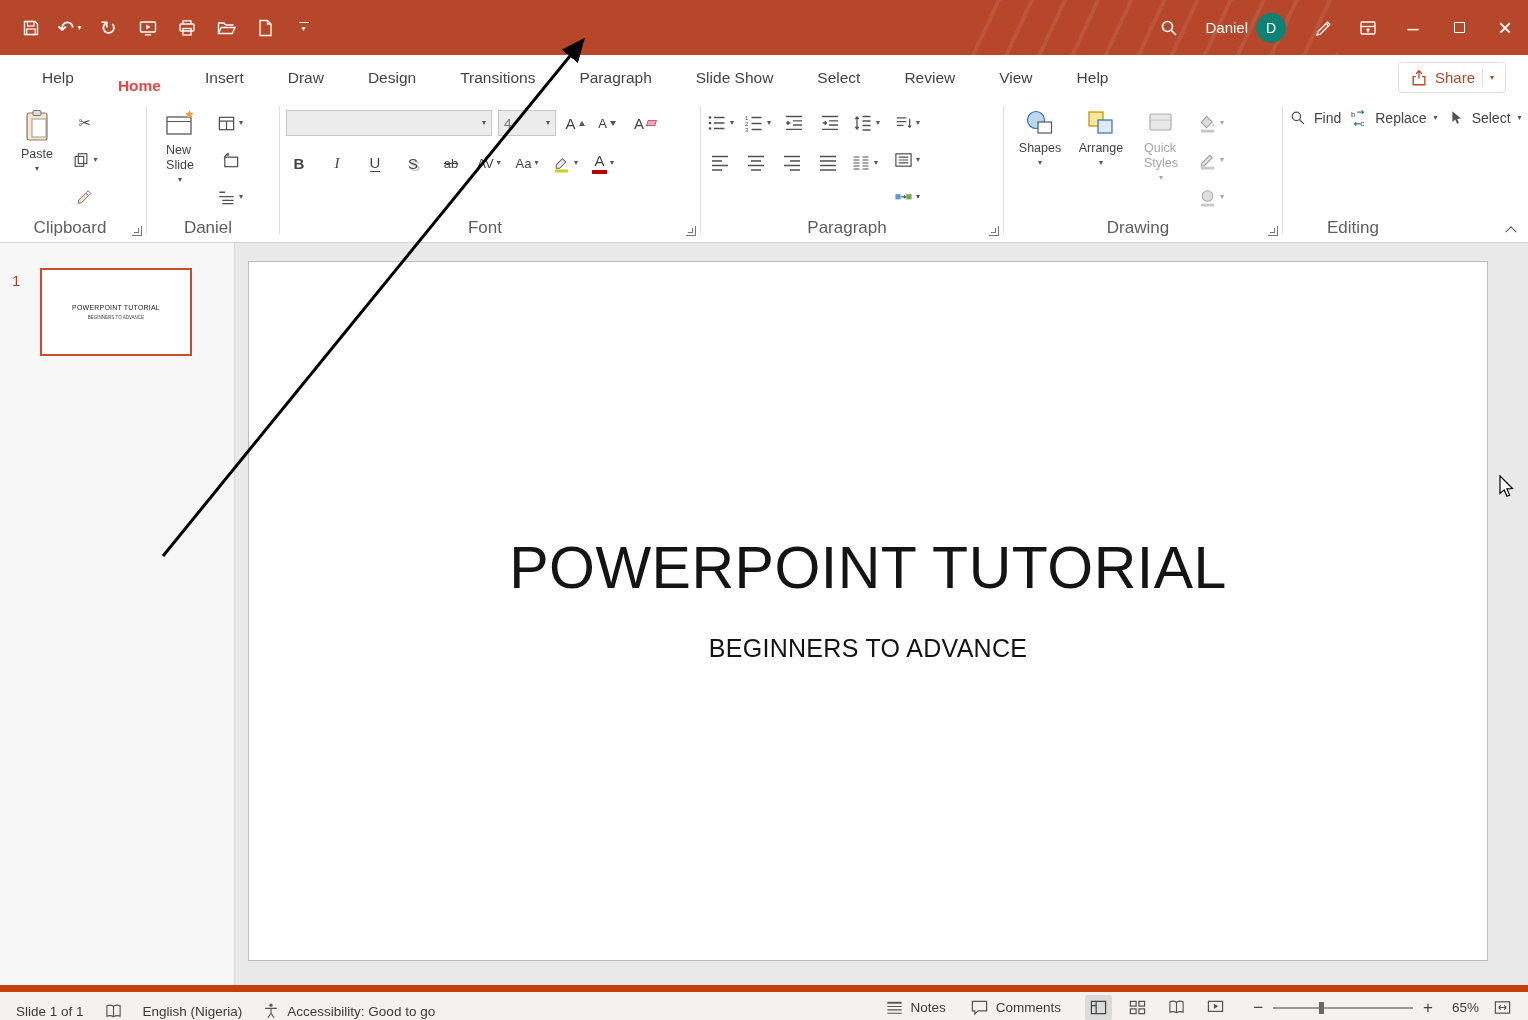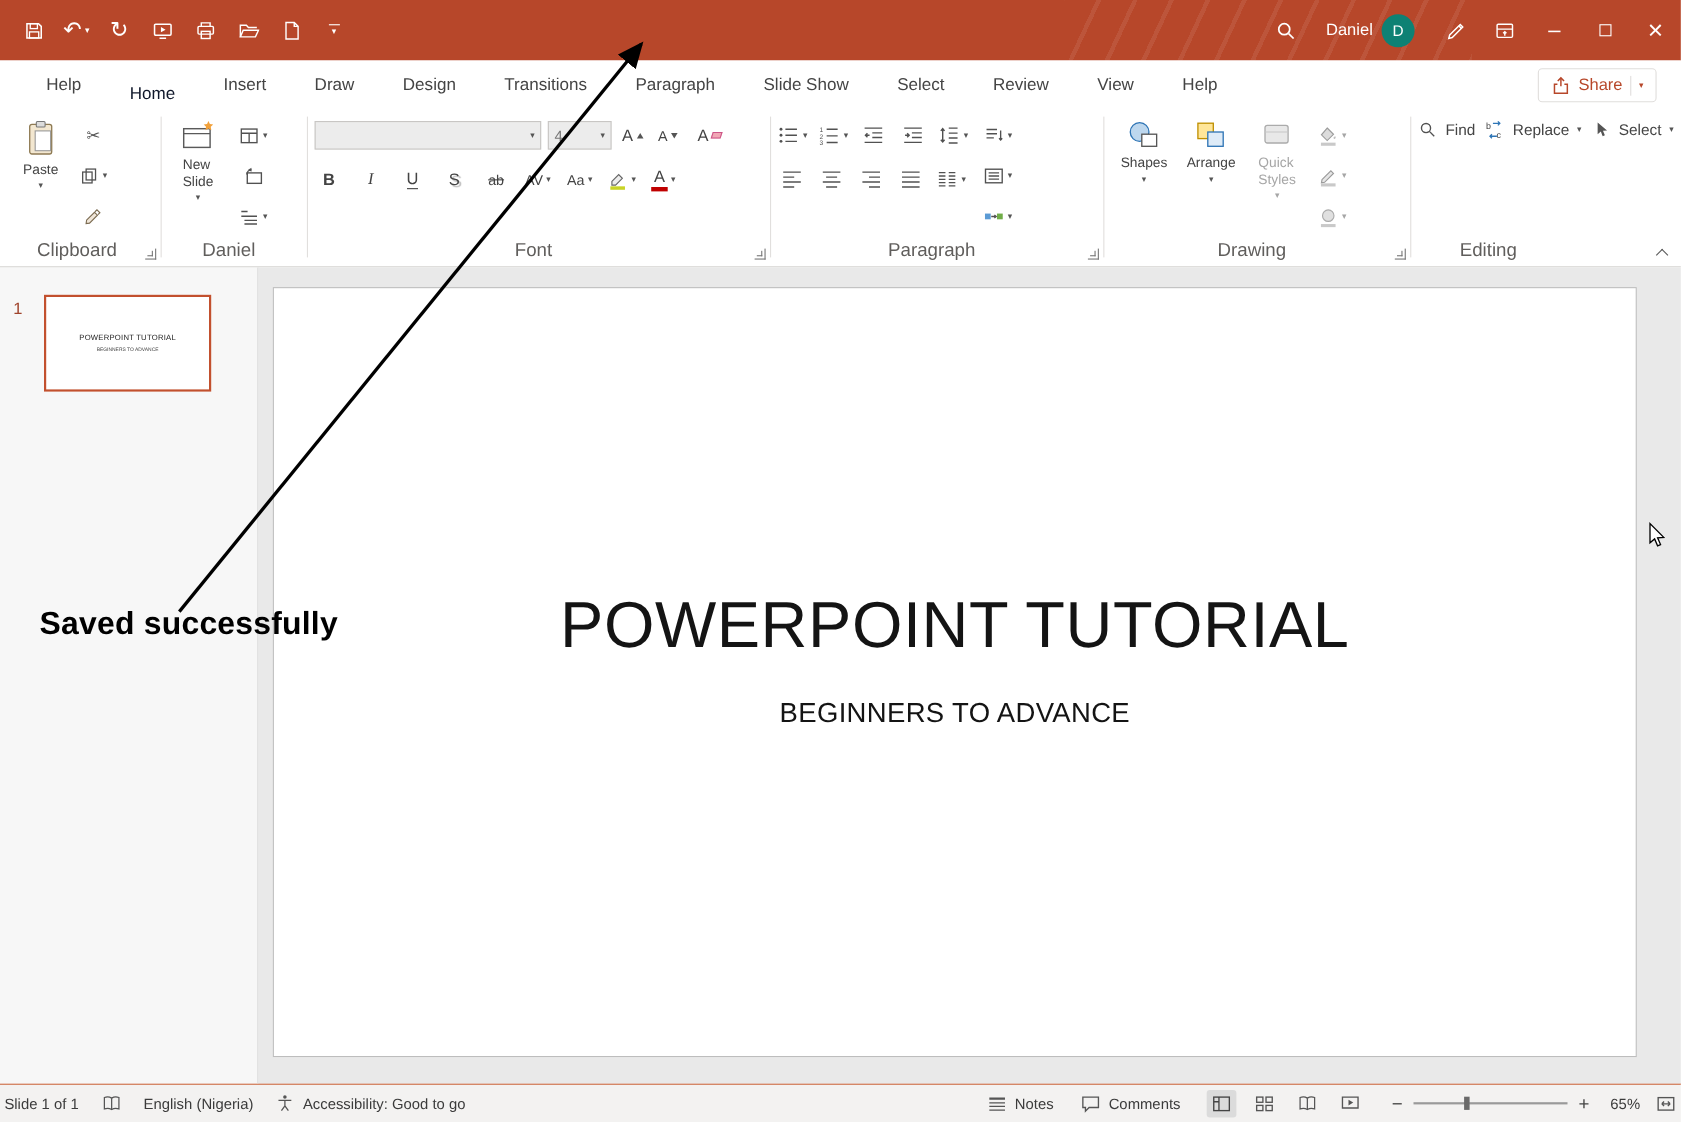--- a/index.html
+++ b/index.html
@@ -25,21 +25,21 @@
 .tb-btn{width:44px;height:55px;display:flex;align-items:center;justify-content:center;}
 .tb-user{font-size:15px;margin:0 8px 0 14px;color:#fff;}
 .avatar{width:30px;height:30px;border-radius:50%;background:#0E8174;color:#fff;display:flex;align-items:center;
   justify-content:center;font-size:14px;margin-right:16px;}
 .winbtn{width:46px;height:55px;display:flex;align-items:center;justify-content:center;color:#fff;}
 .maxbox{width:11px;height:11px;border:1.5px solid #fff;display:block;}
 
 
 .menubar{height:45px;display:flex;align-items:center;padding-left:20px;background:#fff;position:relative;}
 .mtab{height:45px;display:flex;align-items:center;padding:0 22px;font-size:15.5px;color:#444;position:relative;white-space:nowrap;}
-.mtab.active{color:#0f172a;font-weight:normal;margin-top:16px;}
+.mtab.active{color:#ef4444;font-weight:bold;margin-top:16px;}
 .mtab.active::after{content:"";position:absolute;left:18px;right:18px;bottom:0;height:3px;background:#B7472A;}
 .share-btn{position:absolute;right:22px;top:7px;height:31px;display:flex;align-items:center;gap:7px;padding:0 11px;
   border:1px solid #E0DEDC;border-radius:4px;color:#B7472A;font-size:15px;background:#fff;}
 .share-div{width:1px;height:18px;background:#E0DEDC;}
 
 
 .ribbon{height:143px;background:#fff;border-bottom:1px solid #D8D6D4;display:flex;align-items:stretch;padding:0 4px;position:relative;}
 .rgroup{position:relative;display:flex;align-items:flex-start;padding:0 6px 24px;}
 .glabel{position:absolute;bottom:4px;left:0;right:10px;text-align:center;font-size:17px;color:#605E5C;white-space:nowrap;}
 .launcher{position:absolute;right:4px;bottom:6px;width:10px;height:10px;border-right:1px solid #777;border-bottom:1px solid #777;}
@@ -80,22 +80,22 @@
 .thumb{width:152px;height:88px;background:#fff;border:2px solid #C2502E;margin-left:12px;display:flex;flex-direction:column;
   align-items:center;justify-content:center;gap:4px;}
 .thumb-title{font-size:7px;color:#222;letter-spacing:.2px;white-space:nowrap;}
 .thumb-sub{font-size:4.5px;color:#444;white-space:nowrap;}
 .canvas{flex:1;background:#E9E9E9;position:relative;}
 .slide{position:absolute;left:13px;top:18px;width:1240px;height:700px;background:#fff;border:1px solid #BDBDBD;}
 .slide-title{position:absolute;top:272px;left:0;right:0;text-align:center;font-size:59px;font-weight:300;color:#141414;letter-spacing:.5px;}
 .slide-sub{position:absolute;top:372px;left:0;right:0;text-align:center;font-size:25px;color:#141414;letter-spacing:.3px;}
 
 
-.statusbar{height:35px;background:#F3F2F1;border-top:1px solid #c2410c;display:flex;align-items:center;
-  font-size:13.5px;color:#3B3B3B;padding:0 0;}
+.statusbar{height:35px;background:#F3F2F1;border-top:7px solid #c2410c;display:flex;align-items:flex-end;
+  font-size:13.5px;color:#3B3B3B;padding:0 12px;}
 .sb-left{display:flex;align-items:center;gap:20px;padding-left:4px;}
 .sb-item{display:flex;align-items:center;gap:7px;white-space:nowrap;}
 .sb-right{margin-left:auto;display:flex;align-items:center;gap:24px;}
 .viewbtns{display:flex;align-items:center;gap:12px;}
 .viewbtn{width:27px;height:25px;display:flex;align-items:center;justify-content:center;border-radius:3px;}
 .viewbtn.active{background:#DBDBDB;}
 .zoom{display:flex;align-items:center;gap:10px;}
 .zglyph{font-size:17px;color:#444;line-height:1;}
 .ztrack{position:relative;width:140px;height:2px;background:#9A9A9A;}
 .zthumb{position:absolute;left:46px;top:-5px;width:5px;height:12px;background:#6A6A6A;}
@@ -667,21 +667,20 @@
         <span class="viewbtn">
           <svg width="19" height="17" viewBox="0 0 20 18" fill="none" stroke="#555" stroke-width="1.3">
               <rect x="2.5" y="3" width="15" height="12"></rect>
               <path d="M6 9 h8 M6 9 l2.2-2.2 M6 9 l2.2 2.2 M14 9 l-2.2-2.2 M14 9 l-2.2 2.2"></path>
             </svg>
         </span>
       </span>
     </div>
   </div>
 
-  <div class="anno-text">Saved successfully</div>
   <svg class="overlay" viewBox="0 0 1528 1020">
     <defs>
       <marker id="arr" markerWidth="10" markerHeight="10" refX="7" refY="3.5" orient="auto">
         <path d="M0,0 L8,3.5 L0,7 z" fill="#000"></path>
       </marker>
     </defs>
     <line x1="163" y1="556" x2="583" y2="40" stroke="#000" stroke-width="3" marker-end="url(#arr)"></line>
     <path d="M1500 476 l0 17.5 4.2-3.6 2.7 6.3 2.7-1.1 -2.7-6.2 5.6-.4 z" fill="#fff" stroke="#000" stroke-width="1.2"></path>
   </svg>
 </div>

